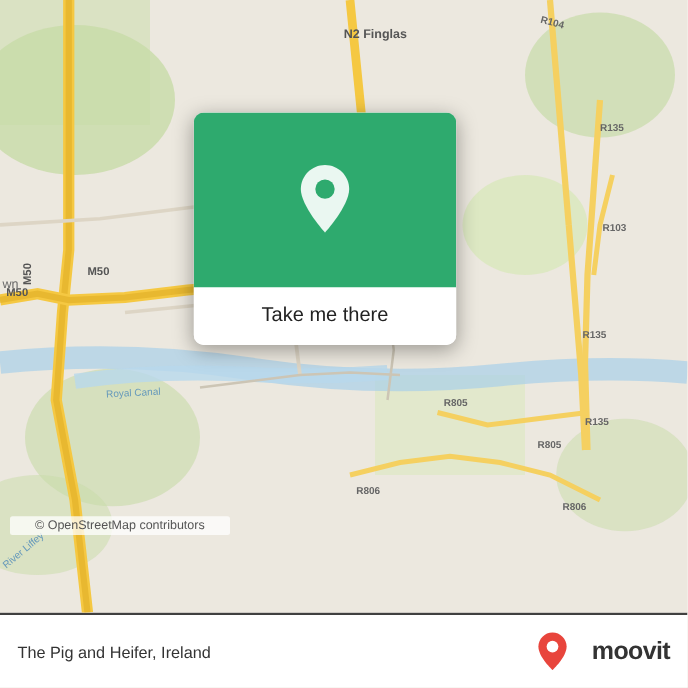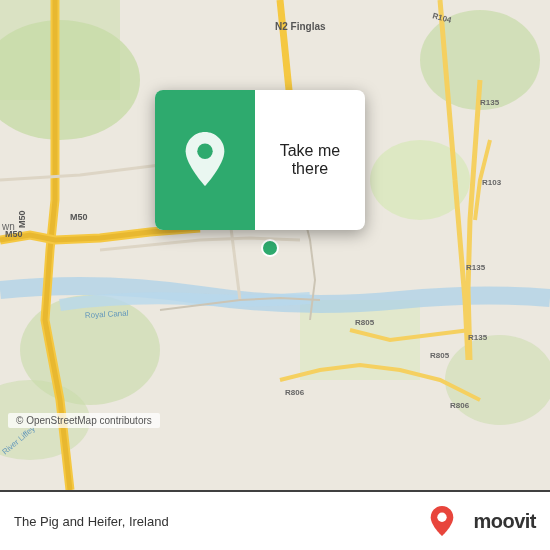--- a/index.html
+++ b/index.html
@@ -31,21 +31,21 @@
     #popup-card {
       position: absolute;
       top: 90px;
       left: 155px;
       width: 210px;
       background: white;
       border-radius: 8px;
       overflow: hidden;
       box-shadow: 0 4px 16px rgba(0,0,0,0.35);
       display: flex;
-      flex-direction: row;
+      flex-direction: column;
       align-items: center;
     }
 
     #popup-green-area {
       background-color: #2eaa6e;
       width: 100%;
       height: 140px;
       display: flex;
       align-items: center;
       justify-content: center;
@@ -85,21 +85,21 @@
       color: #333;
     }
 
     #copyright-text {
       position: absolute;
       bottom: 62px;
       left: 8px;
       font-size: 10px;
       color: #555;
       background: rgba(255,255,255,0.75);
-      padding: 2px 8px;
+      padding: 2px 20px;
       border-radius: 2px;
     }
 
     
     #moovit-logo {
       display: flex;
       align-items: center;
       gap: 17px;
     }
 

